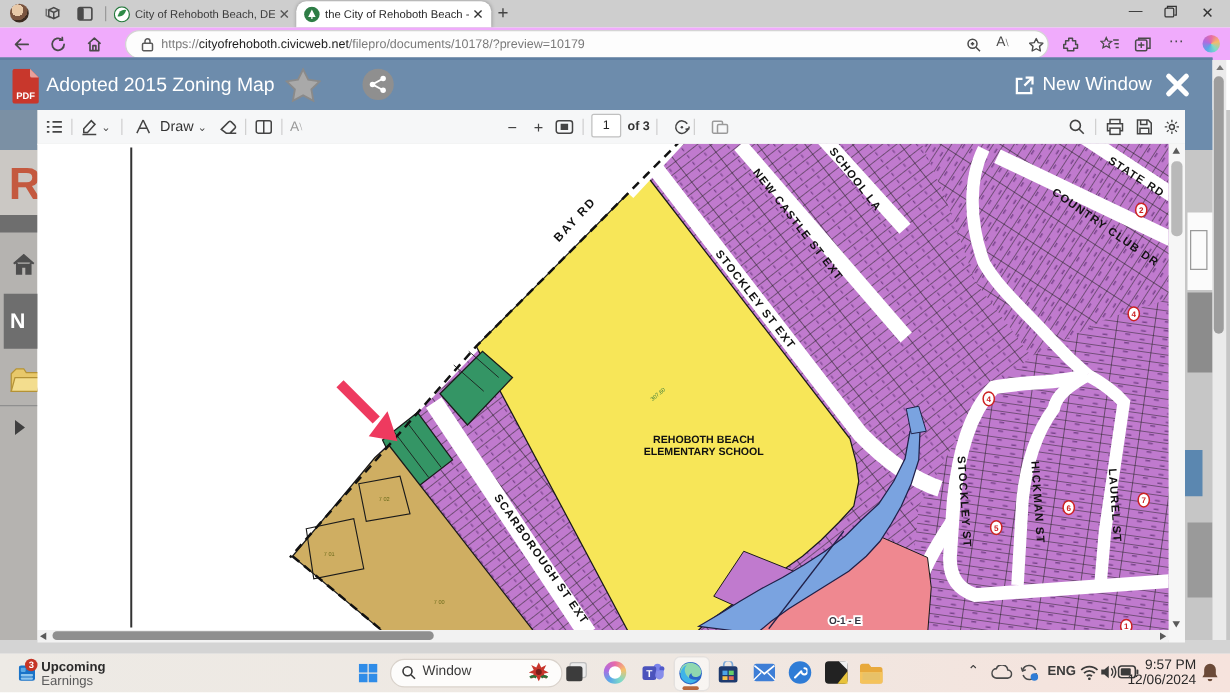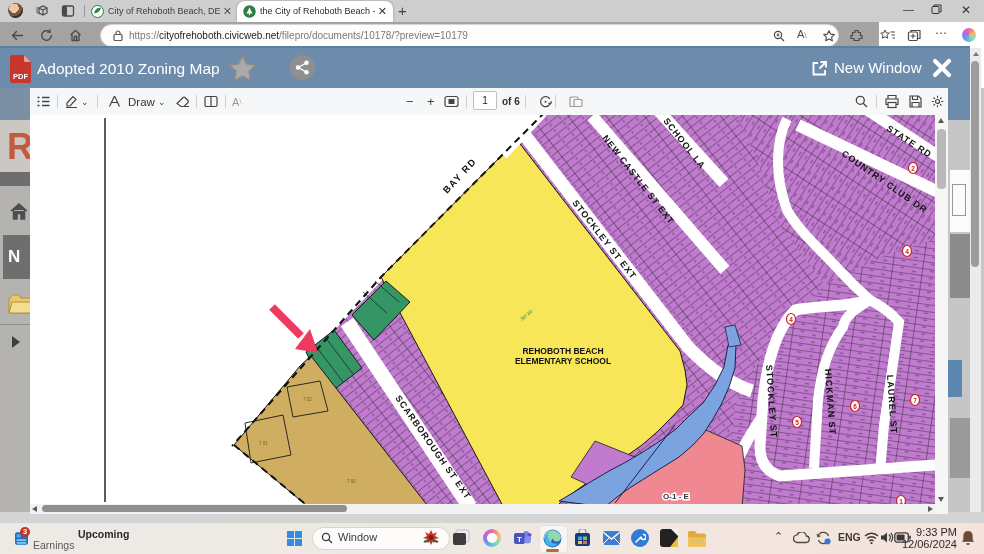--- a/index.html
+++ b/index.html
@@ -4,21 +4,21 @@
 <style>
   html,body{margin:0;padding:0;}
   #stage{position:relative;width:984px;height:554px;overflow:hidden;
     font-family:"Liberation Sans", sans-serif;background:#fff;}
   .abs{position:absolute;}
   
   #tabstrip{left:0;top:0;width:984px;height:22px;background:#cecece;}
   .tab{position:absolute;top:1px;height:21px;border-radius:8px 8px 0 0;}
   .tabtxt{position:absolute;top:5px;font-size:9px;color:#3c3c3c;white-space:nowrap;overflow:hidden;}
   
-  #urlrow{left:0;top:22px;width:879px;height:26px;background:#a3a3a3;}
+  #urlrow{left:0;top:22px;width:984px;height:26px;background:#f0abfc;}
   #urlpill{position:absolute;left:100px;top:2px;width:737px;height:21px;background:#fdfdfd;
     border:1px solid #d4d4d4;border-radius:12px;}
   
   #mhead{left:0;top:46px;width:970px;height:42px;background:#6d8cac;border-top:2px solid #5f7fa2;box-sizing:border-box;}
   
   #ptool{left:30px;top:88px;width:918px;height:27px;background:#f6f7f8;border-bottom:1px solid #dadada;}
   .ticon{position:absolute;top:0;height:27px;display:flex;align-items:center;justify-content:center;color:#444;}
   .tsep{position:absolute;top:7px;width:1px;height:13px;background:#d0d0d0;}
   
   #content{left:30px;top:115px;width:905px;height:389px;background:#fff;overflow:hidden;}
@@ -127,21 +127,21 @@
       background:conic-gradient(#e66aa8,#f7b96a,#7ddbc8,#5aa7e8,#b06ae0,#e66aa8);"></div>
   </div>
 
   <div class="abs" id="mhead">
 
     <svg style="position:absolute;left:9px;top:7px" width="23" height="28" viewBox="0 0 23 28">
       <path d="M1 2 a2 2 0 0 1 2-2 H15 L22 7 V26 a2 2 0 0 1 -2 2 H3 a2 2 0 0 1 -2-2Z" fill="#c8372c"></path>
       <path d="M15 0 L22 7 H16.5 A1.5 1.5 0 0 1 15 5.5Z" fill="#e8a19a"></path>
       <text x="4" y="24" font-size="7.5" font-weight="bold" fill="#fff" font-family="Liberation Sans, sans-serif">PDF</text>
     </svg>
-    <div style="position:absolute;left:37px;top:12px;font-size:15.5px;color:#fff;">Adopted 2010 Zoning Map</div>
+    <div style="position:absolute;left:37px;top:12px;font-size:15.5px;color:#fff;">Adopted 2015 Zoning Map</div>
     <svg style="position:absolute;left:228px;top:6px" width="29" height="28" viewBox="0 0 29 28">
       <path d="M14.5 1.5 L18.6 9.8 L27.7 11.1 L21.1 17.5 L22.7 26.6 L14.5 22.3 L6.3 26.6 L7.9 17.5 L1.3 11.1 L10.4 9.8Z" fill="#a9a9a9" stroke="#8a8a8a" stroke-width="1.5"></path>
     </svg>
     <div style="position:absolute;left:290px;top:7px;width:25px;height:25px;border-radius:50%;background:#8f8f8f;"></div>
     <svg style="position:absolute;left:295px;top:12px" width="15" height="15" viewBox="0 0 15 15">
       <circle cx="11.5" cy="2.8" r="2.2" fill="#fff"></circle>
         <circle cx="3" cy="7.5" r="2.2" fill="#fff"></circle>
         <circle cx="11.5" cy="12.2" r="2.2" fill="#fff"></circle>
       <path d="M3 7.5 L11.5 2.8 M3 7.5 L11.5 12.2" stroke="#fff" stroke-width="1.4"></path>
     </svg>
@@ -210,21 +210,21 @@
     <div class="ticon" style="left:202px;font-size:11px;color:#9a9a9a;">A<span style="font-size:8px;">⧵</span></div>
     <div class="ticon" style="left:376px;font-size:13px;">−</div>
     <div class="ticon" style="left:397px;font-size:13px;">+</div>
     <svg style="position:absolute;left:413px;top:6px" width="17" height="15" viewBox="0 0 17 15">
       <rect x="2" y="2.5" width="13" height="10" rx="2" fill="none" stroke="#444" stroke-width="1.2"></rect>
       <rect x="5.5" y="5" width="6" height="5" fill="#444"></rect>
     </svg>
     <div class="tsep" style="left:436px;"></div>
     <div style="position:absolute;left:443px;top:3px;width:22px;height:17px;background:#fff;border:1px solid #c0c0c0;border-radius:2px;
       font-size:10px;color:#222;text-align:center;line-height:17px;">1</div>
-    <div class="ticon" style="left:472px;font-size:10px;font-weight:bold;color:#333;">of 6</div>
+    <div class="ticon" style="left:472px;font-size:10px;font-weight:bold;color:#333;">of 3</div>
     <div class="tsep" style="left:495px;"></div>
     <svg style="position:absolute;left:508px;top:6px" width="15" height="15" viewBox="0 0 15 15">
       <path d="M11.8 5 A5 5 0 1 0 12.5 8.6" fill="none" stroke="#444" stroke-width="1.2"></path>
       <path d="M12.9 9.6 l-2.5 -0.4 M12.9 9.6 l0.5-2.4" stroke="#444" stroke-width="1.1"></path>
       <circle cx="7.5" cy="7.7" r="1" fill="#444"></circle>
     </svg>
     <div class="tsep" style="left:525px;"></div>
     <svg style="position:absolute;left:538px;top:6px" width="16" height="15" viewBox="0 0 16 15">
       <rect x="2" y="3" width="8" height="9.5" rx="1" fill="none" stroke="#9a9a9a" stroke-width="1.2"></rect>
       <rect x="6" y="5.5" width="8" height="7" rx="1" fill="#f6f7f8" stroke="#9a9a9a" stroke-width="1.2"></rect>
@@ -399,21 +399,21 @@
 
   <div class="abs" id="taskbar">
 
     <svg style="position:absolute;left:15px;top:8px" width="13" height="15" viewBox="0 0 20 19">
       <rect x="0" y="0" width="20" height="19" rx="3" fill="#1973c8"></rect>
       <rect x="2.5" y="10.5" width="15" height="3" rx="1" fill="#8ec6ee"></rect>
       <rect x="2.5" y="15" width="15" height="2.5" rx="1" fill="#8ec6ee"></rect>
       <rect x="2.5" y="3" width="6" height="5" rx="1" fill="#5aa9e6"></rect>
     </svg>
     <div style="position:absolute;left:20px;top:4px;width:10px;height:10px;border-radius:50%;background:#c53526;color:#fff;font-size:7.5px;font-weight:bold;text-align:center;line-height:10px;">3</div>
-    <div style="position:absolute;left:33px;top:5px;font-size:10.5px;font-weight:bold;color:#2a2a2a;margin-left:45px;">Upcoming</div>
+    <div style="position:absolute;left:33px;top:5px;font-size:10.5px;font-weight:bold;color:#2a2a2a;">Upcoming</div>
     <div style="position:absolute;left:33px;top:16px;font-size:10.5px;color:#5a5a5a;">Earnings</div>
 
     <svg style="position:absolute;left:287px;top:8px" width="15" height="15" viewBox="0 0 15 15">
       <rect x="0" y="0" width="7" height="7" fill="#2f8ce8"></rect>
         <rect x="8" y="0" width="7" height="7" fill="#2f8ce8"></rect>
       <rect x="0" y="8" width="7" height="7" fill="#2f8ce8"></rect>
         <rect x="8" y="8" width="7" height="7" fill="#2f8ce8"></rect>
     </svg>
 
     <div style="position:absolute;left:312px;top:4px;width:136px;height:21px;background:#fdfcfb;border:1px solid #d9d2cb;border-radius:12px;"></div>
@@ -499,20 +499,20 @@
     </svg>
     <svg style="position:absolute;left:880px;top:8px" width="14" height="13" viewBox="0 0 14 13">
       <path d="M1 4.5 H3.5 L7 1.5 V11.5 L3.5 8.5 H1Z" fill="#3a3a3a"></path>
       <path d="M9 3.5 A4.5 4.5 0 0 1 9 9.5 M10.8 1.8 A7 7 0 0 1 10.8 11.2" fill="none" stroke="#3a3a3a" stroke-width="1.2"></path>
     </svg>
     <svg style="position:absolute;left:894px;top:9px" width="17" height="11" viewBox="0 0 17 11">
       <rect x="0.8" y="0.8" width="13.5" height="9.4" rx="2.5" fill="none" stroke="#3a3a3a" stroke-width="1.3"></rect>
       <rect x="2.6" y="2.6" width="8" height="5.8" rx="1" fill="#3a3a3a"></rect>
       <rect x="15.2" y="3.5" width="1.6" height="4" rx="0.8" fill="#3a3a3a"></rect>
     </svg>
-    <div style="position:absolute;left:905px;top:3px;width:52px;text-align:right;font-size:11px;color:#2a2a2a;">9:33 PM</div>
+    <div style="position:absolute;left:905px;top:3px;width:52px;text-align:right;font-size:11px;color:#2a2a2a;">9:57 PM</div>
     <div style="position:absolute;left:895px;top:15px;width:62px;text-align:right;font-size:11px;color:#2a2a2a;">12/06/2024</div>
     <svg style="position:absolute;left:961px;top:7px" width="14" height="16" viewBox="0 0 15 17">
       <path d="M7.5 1 a5 5 0 0 1 5 5 v4 l1.5 2.5 H1 L2.5 10 V6 a5 5 0 0 1 5-5Z" fill="#6b4a38"></path>
       <path d="M5.5 14 a2 2 0 0 0 4 0Z" fill="#6b4a38"></path>
     </svg>
   </div>
 </div>
 
 </body></html>

